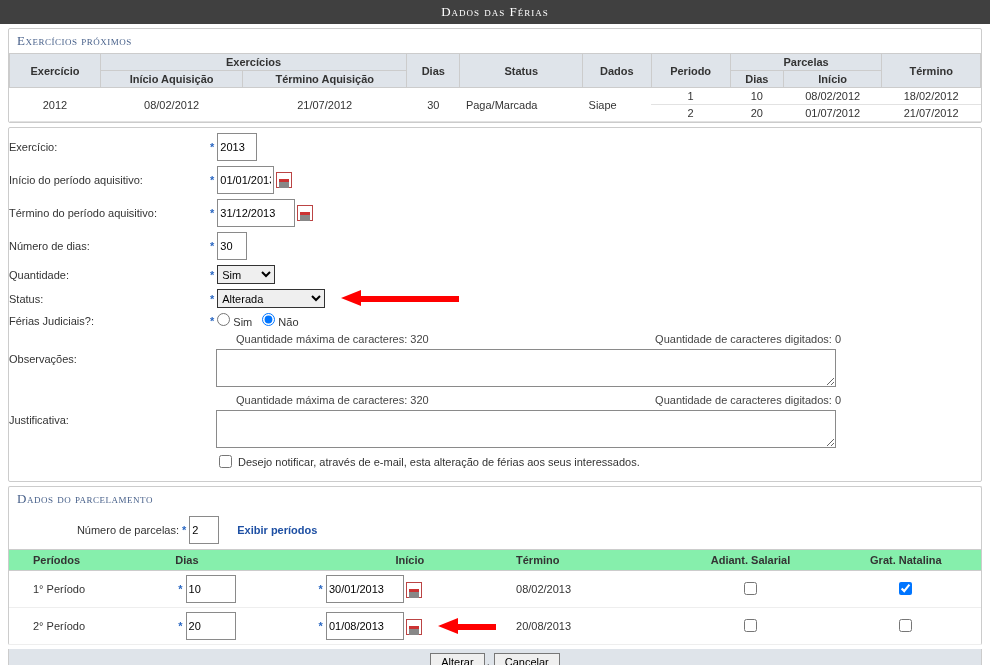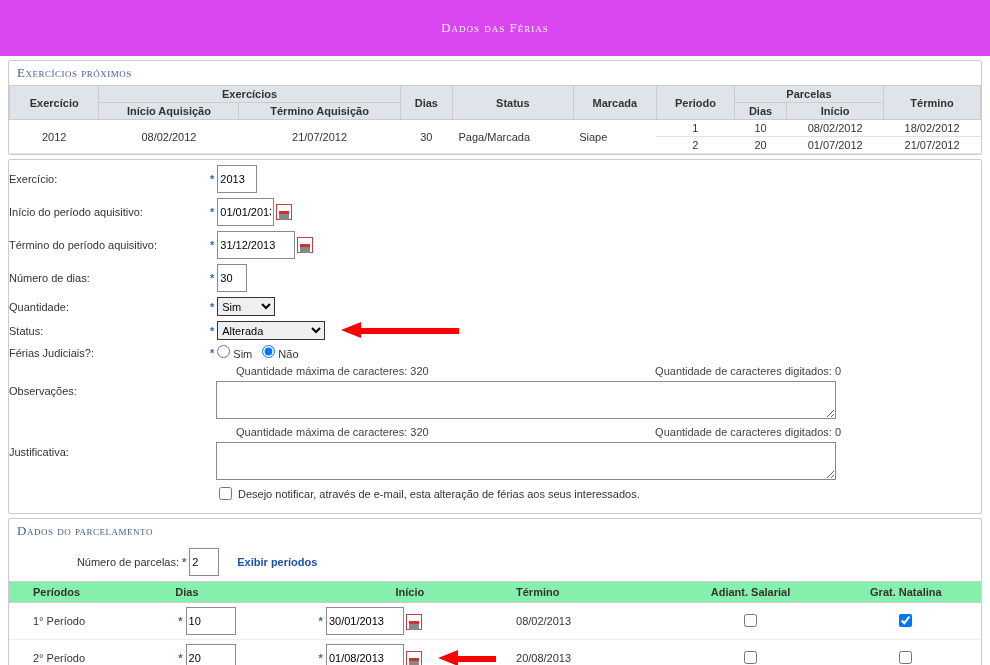--- a/index.html
+++ b/index.html
@@ -1,17 +1,17 @@
 <!DOCTYPE html>
 <html><head>
 <meta charset="utf-8">
 <style>
   * { box-sizing: border-box; margin: 0; padding: 0; }
   body { font-family: Verdana, Arial, sans-serif; font-size: 11px; color: #333; background: #fff; width: 990px; }
-  .title-bar { background: #d946ef; color: #fff; text-align: center; padding: 20px 0; font-variant: small-caps; font-family: Georgia, serif; font-size: 13px; letter-spacing: 1px; }
+  .title-bar { background: #404040; color: #fff; text-align: center; padding: 4px 0; font-variant: small-caps; font-family: Georgia, serif; font-size: 13px; letter-spacing: 1px; }
   .panel { border: 1px solid #ccc; margin: 4px 8px; border-radius: 2px; }
   .fieldset-title { color: #465f89; font-variant: small-caps; font-family: Georgia, serif; font-size: 13px; padding: 4px 8px; letter-spacing: 0.5px; }
   table.grid { width: 100%; border-collapse: collapse; font-size: 11px; }
   table.grid th { background: #dfe4ea; font-weight: bold; padding: 2px 6px; border: 1px solid #ccc; }
   table.grid td { padding: 2px 6px; border-bottom: 1px solid #e2e2e2; text-align: center; }
   .form-row { display: flex; align-items: center; margin: 5px 0; }
   .form-label { width: 198px; text-align: left; padding-right: 4px; }
   .req { color: #2a67c2; font-weight: bold; margin: 0 3px; }
   input[type=text] { border: 1px solid #8a8a8a; padding: 13px 2px; font-size: 11px; height: 18px; }
   select { border: 1px solid #333; font-size: 11px; height: 19px; }
@@ -40,21 +40,21 @@
 
 <div class="panel">
   <div class="fieldset-title">Exercícios próximos</div>
   <table class="grid">
     <tbody>
         <tr>
       <th rowspan="2">Exercício</th>
       <th colspan="2" style="text-align:center">Exercícios</th>
       <th rowspan="2">Dias</th>
       <th rowspan="2">Status</th>
-      <th rowspan="2">Marcada</th>
+      <th rowspan="2">Dados</th>
       <th rowspan="2">Periodo</th>
       <th colspan="2" style="text-align:center">Parcelas</th>
       <th rowspan="2">Término</th>
     </tr>
     <tr>
       <th>Início Aquisição</th>
       <th>Término Aquisição</th>
       <th>Dias</th>
       <th>Início</th>
     </tr>

